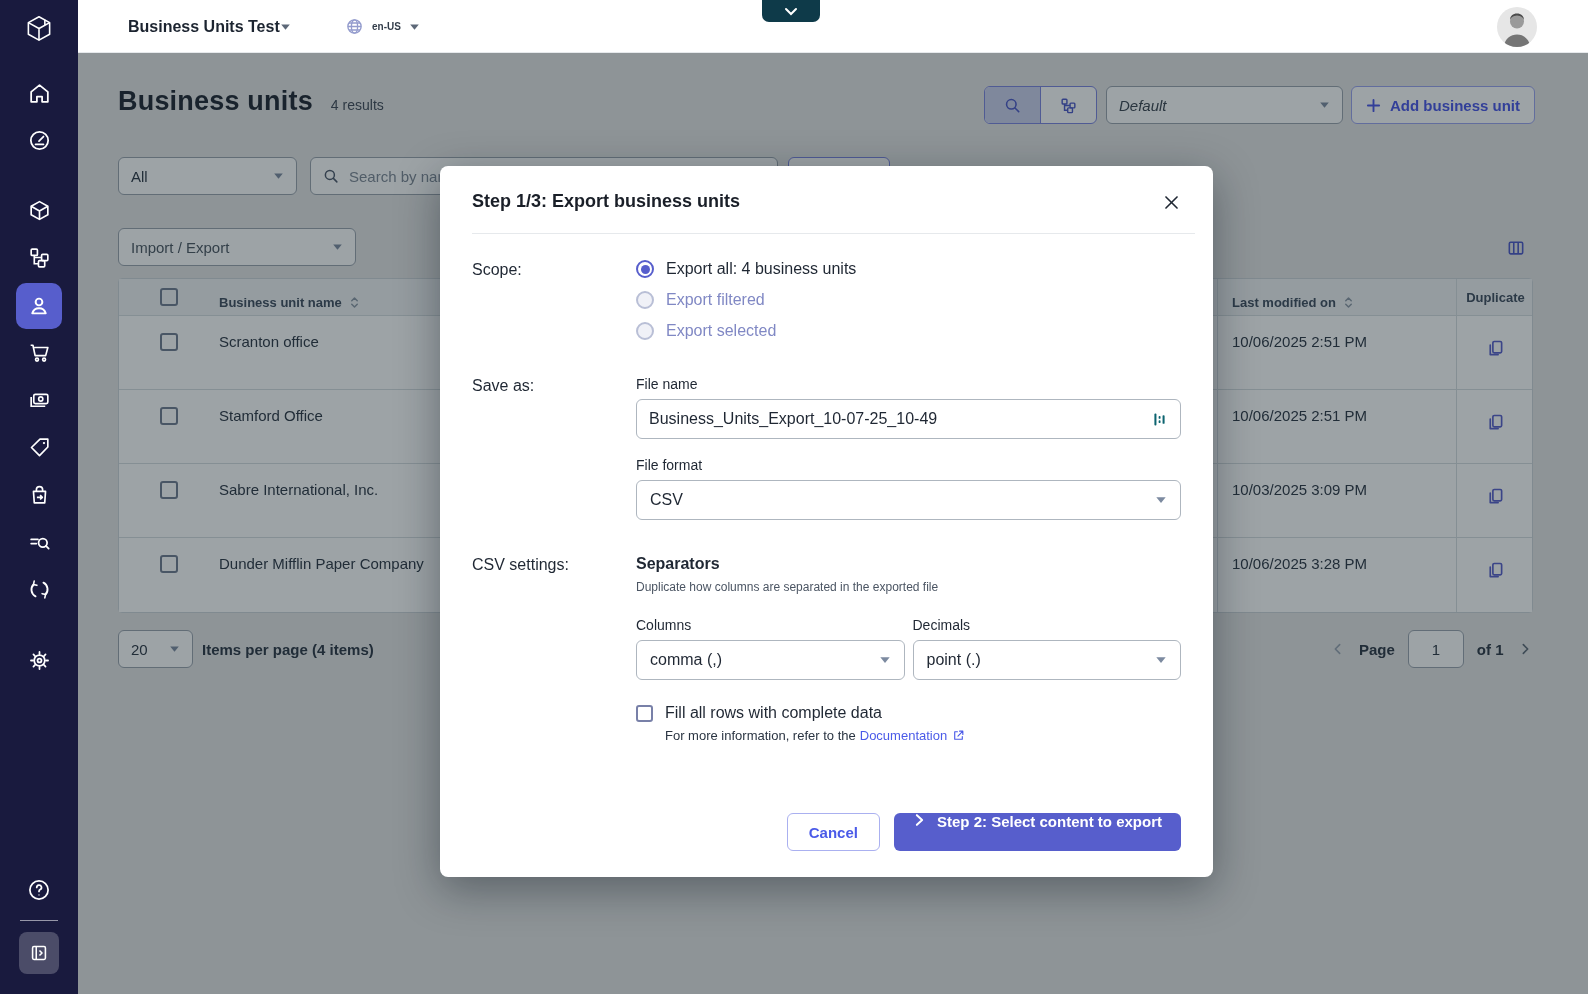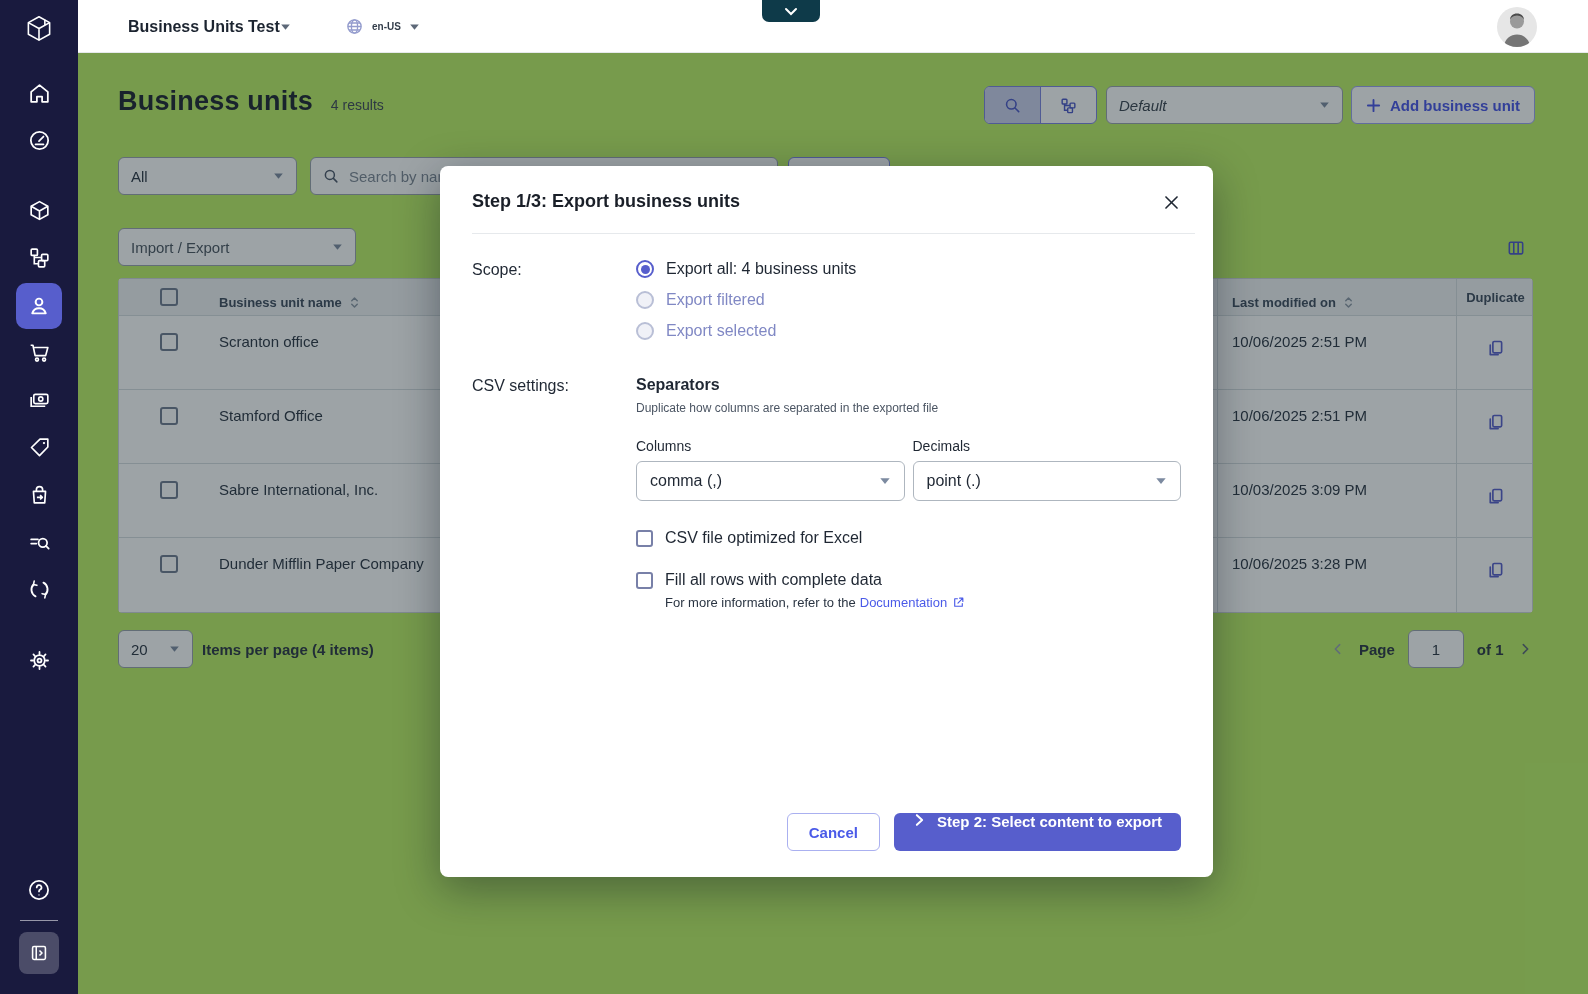--- a/index.html
+++ b/index.html
@@ -21,21 +21,21 @@
             border-bottom:1px solid #e6e9ec; }
   .proj { position:absolute; left:50px; top:0; height:53px; display:flex; align-items:center; cursor:pointer; }
   .proj span { font-size:16px; font-weight:700; color:#1c2430; }
   .locale { position:absolute; left:267px; top:0; height:53px; display:flex; align-items:center; gap:8px; cursor:pointer; }
   .locale span { font-size:10px; font-weight:700; color:#333d4a; }
   .teal-btn { position:absolute; left:684px; top:0; width:58px; height:22px; background:#0e3a49;
               border-radius:0 0 7px 7px; display:flex; align-items:center; justify-content:center; cursor:pointer; }
   .avatar { position:absolute; left:1419px; top:7px; width:40px; height:40px; border-radius:50%; overflow:hidden; cursor:pointer; }
 
   
-  .content { position:absolute; left:78px; top:53px; width:1510px; height:941px; background:#bef264; }
+  .content { position:absolute; left:78px; top:53px; width:1510px; height:941px; background:#e5e5e5; }
   .page-title-row { position:absolute; left:40px; top:33px; display:flex; align-items:flex-end; gap:18px; }
   .page-title { font-size:27px; font-weight:700; color:#1d2430; letter-spacing:.2px; }
   .page-results { font-size:14px; color:#3f4856; padding-bottom:4px; }
 
   .seg { position:absolute; left:906px; top:33px; width:113px; height:38px; border:1px solid #7b83e0;
          border-radius:6px; display:flex; overflow:hidden; background:#fff; }
   .seg-cell { flex:1; display:flex; align-items:center; justify-content:center; color:#4a56c8; cursor:pointer; }
   .seg-cell.on { background:#ccd1ee; }
   .seg-cell + .seg-cell { border-left:1px solid #7b83e0; }
 
@@ -518,20 +518,44 @@
           <span class="radio off"></span>
           <span class="radio-lbl dis">Export filtered</span>
         </div>
         <div class="radio-row">
           <span class="radio off"></span>
           <span class="radio-lbl dis">Export selected</span>
         </div>
       </div>
     </div>
 
+    <div class="m-row" style="margin-bottom:35px">
+      <div class="m-label">Save as:</div>
+      <div class="m-content">
+        <div class="fld-label">File name</div>
+        <div class="txt-input">
+          <input value="Business_Units_Export_10-07-25_10-49" style="">
+          <span>
+            <svg width="17" height="17" viewBox="0 0 20 20" fill="#0d6470">
+                <rect x="4" y="3" width="2.4" height="14" rx="1"></rect>
+                <rect x="9" y="5.8" width="2.2" height="3.4" rx="1"></rect>
+                <rect x="9" y="10.8" width="2.2" height="3.4" rx="1"></rect>
+                <rect x="13.6" y="5" width="2.4" height="10" rx="1"></rect>
+              </svg>
+          </span>
+        </div>
+        <div class="fld-label" style="margin-top:18px">File format</div>
+        <div class="m-select">
+          <span class="val">CSV</span>
+          <svg class="caret" width="12" height="8" viewBox="0 0 12 8" fill="currentColor">
+              <path d="M1.3 1.3h9.4L6 7z"></path>
+            </svg>
+        </div>
+      </div>
+    </div>
 
     <div class="m-row">
       <div class="m-label">CSV settings:</div>
       <div class="m-content">
         <div class="sep-title">Separators</div>
         <div class="sep-desc">Duplicate how columns are separated in the exported file</div>
         <div class="two-col">
           <div>
             <div class="fld-label">Columns</div>
             <div class="m-select">
@@ -545,24 +569,20 @@
             <div class="fld-label">Decimals</div>
             <div class="m-select">
               <span class="val">point (.)</span>
               <svg class="caret" width="12" height="8" viewBox="0 0 12 8" fill="currentColor">
                   <path d="M1.3 1.3h9.4L6 7z"></path>
                 </svg>
             </div>
           </div>
         </div>
 
-        <div class="chk-row" style="margin-top:28px">
-          <span class="chk"></span>
-          <span class="chk-lbl">CSV file optimized for Excel</span>
-        </div>
 
         <div class="chk-row" style="margin-top:24px">
           <span class="chk"></span>
           <span class="chk-lbl">Fill all rows with complete data</span>
         </div>
         <div class="chk-note">
           <span>For more information, refer to the</span>
           <a>Documentation</a>
           <span class="ext-icon">
             <svg width="13" height="13" viewBox="0 0 24 24" fill="none" stroke="currentColor" stroke-width="2.1" stroke-linecap="round" stroke-linejoin="round">

